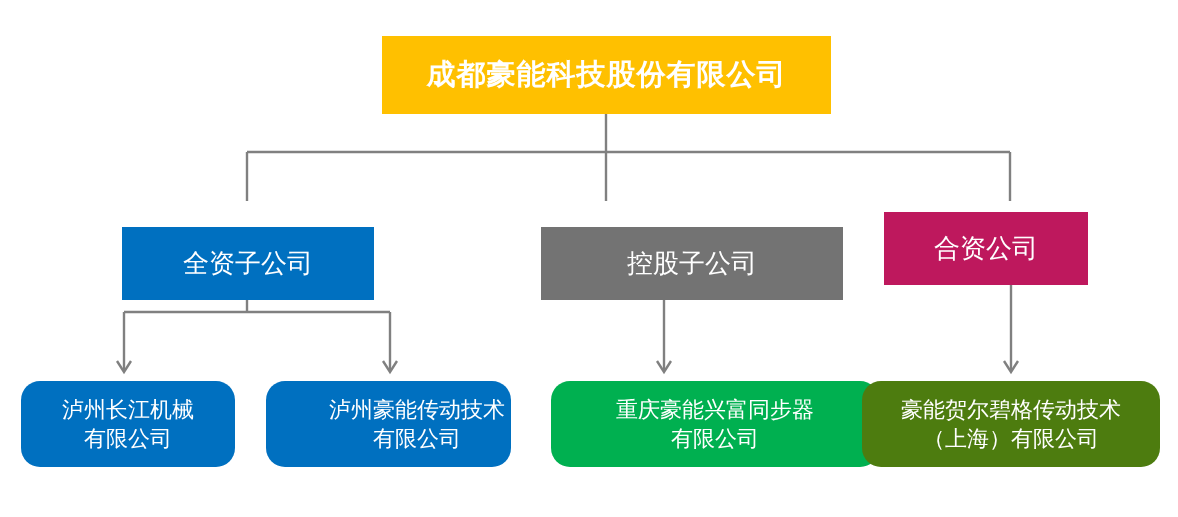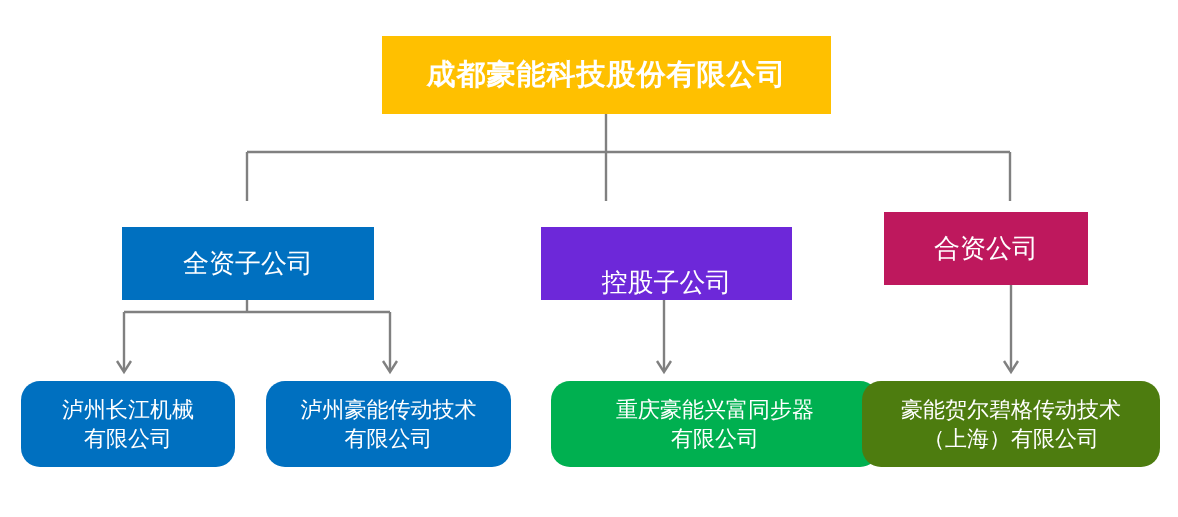--- a/index.html
+++ b/index.html
@@ -43,32 +43,32 @@
     font-weight: bold;
     letter-spacing: 1px;
   }
   .node-tier2 {
     height: 73px;
     font-size: 26px;
     font-weight: normal;
     margin-top: 26px;
   }
   .node-tier2.blue  { left: 122px; top: 201px; width: 252px; background: #0070C0; }
-  .node-tier2.green { left: 541px; top: 201px; width: 251px; background: #6d28d9; align-items: flex-end; }
+  .node-tier2.green { left: 541px; top: 201px; width: 302px; background: #737373; }
   .node-tier2.red   { left: 884px; top: 186px; width: 204px; background: #be185d; }
 
   .node-leaf {
     height: 86px;
     border-radius: 19px;
     font-size: 22px;
     line-height: 1.32;
     padding: 0 6px;
   }
   .node-leaf.blue1 { left: 21px;  top: 381px; width: 214px; background: #0070C0; }
-  .node-leaf.blue2 { left: 266px; top: 381px; width: 245px; background: #0070C0; }
+  .node-leaf.blue2 { left: 266px; top: 381px; width: 245px; background: #0070C0; justify-content: flex-end; }
   .node-leaf.green1{ left: 551px; top: 381px; width: 328px; background: #00B050; }
   .node-leaf.red1  { left: 862px; top: 381px; width: 298px; background: #4d7c0f; }
 
   .node-label { display: block; white-space: pre-line; }
 </style>
 </head>
 <body>
 
 <div id="chart">
 

